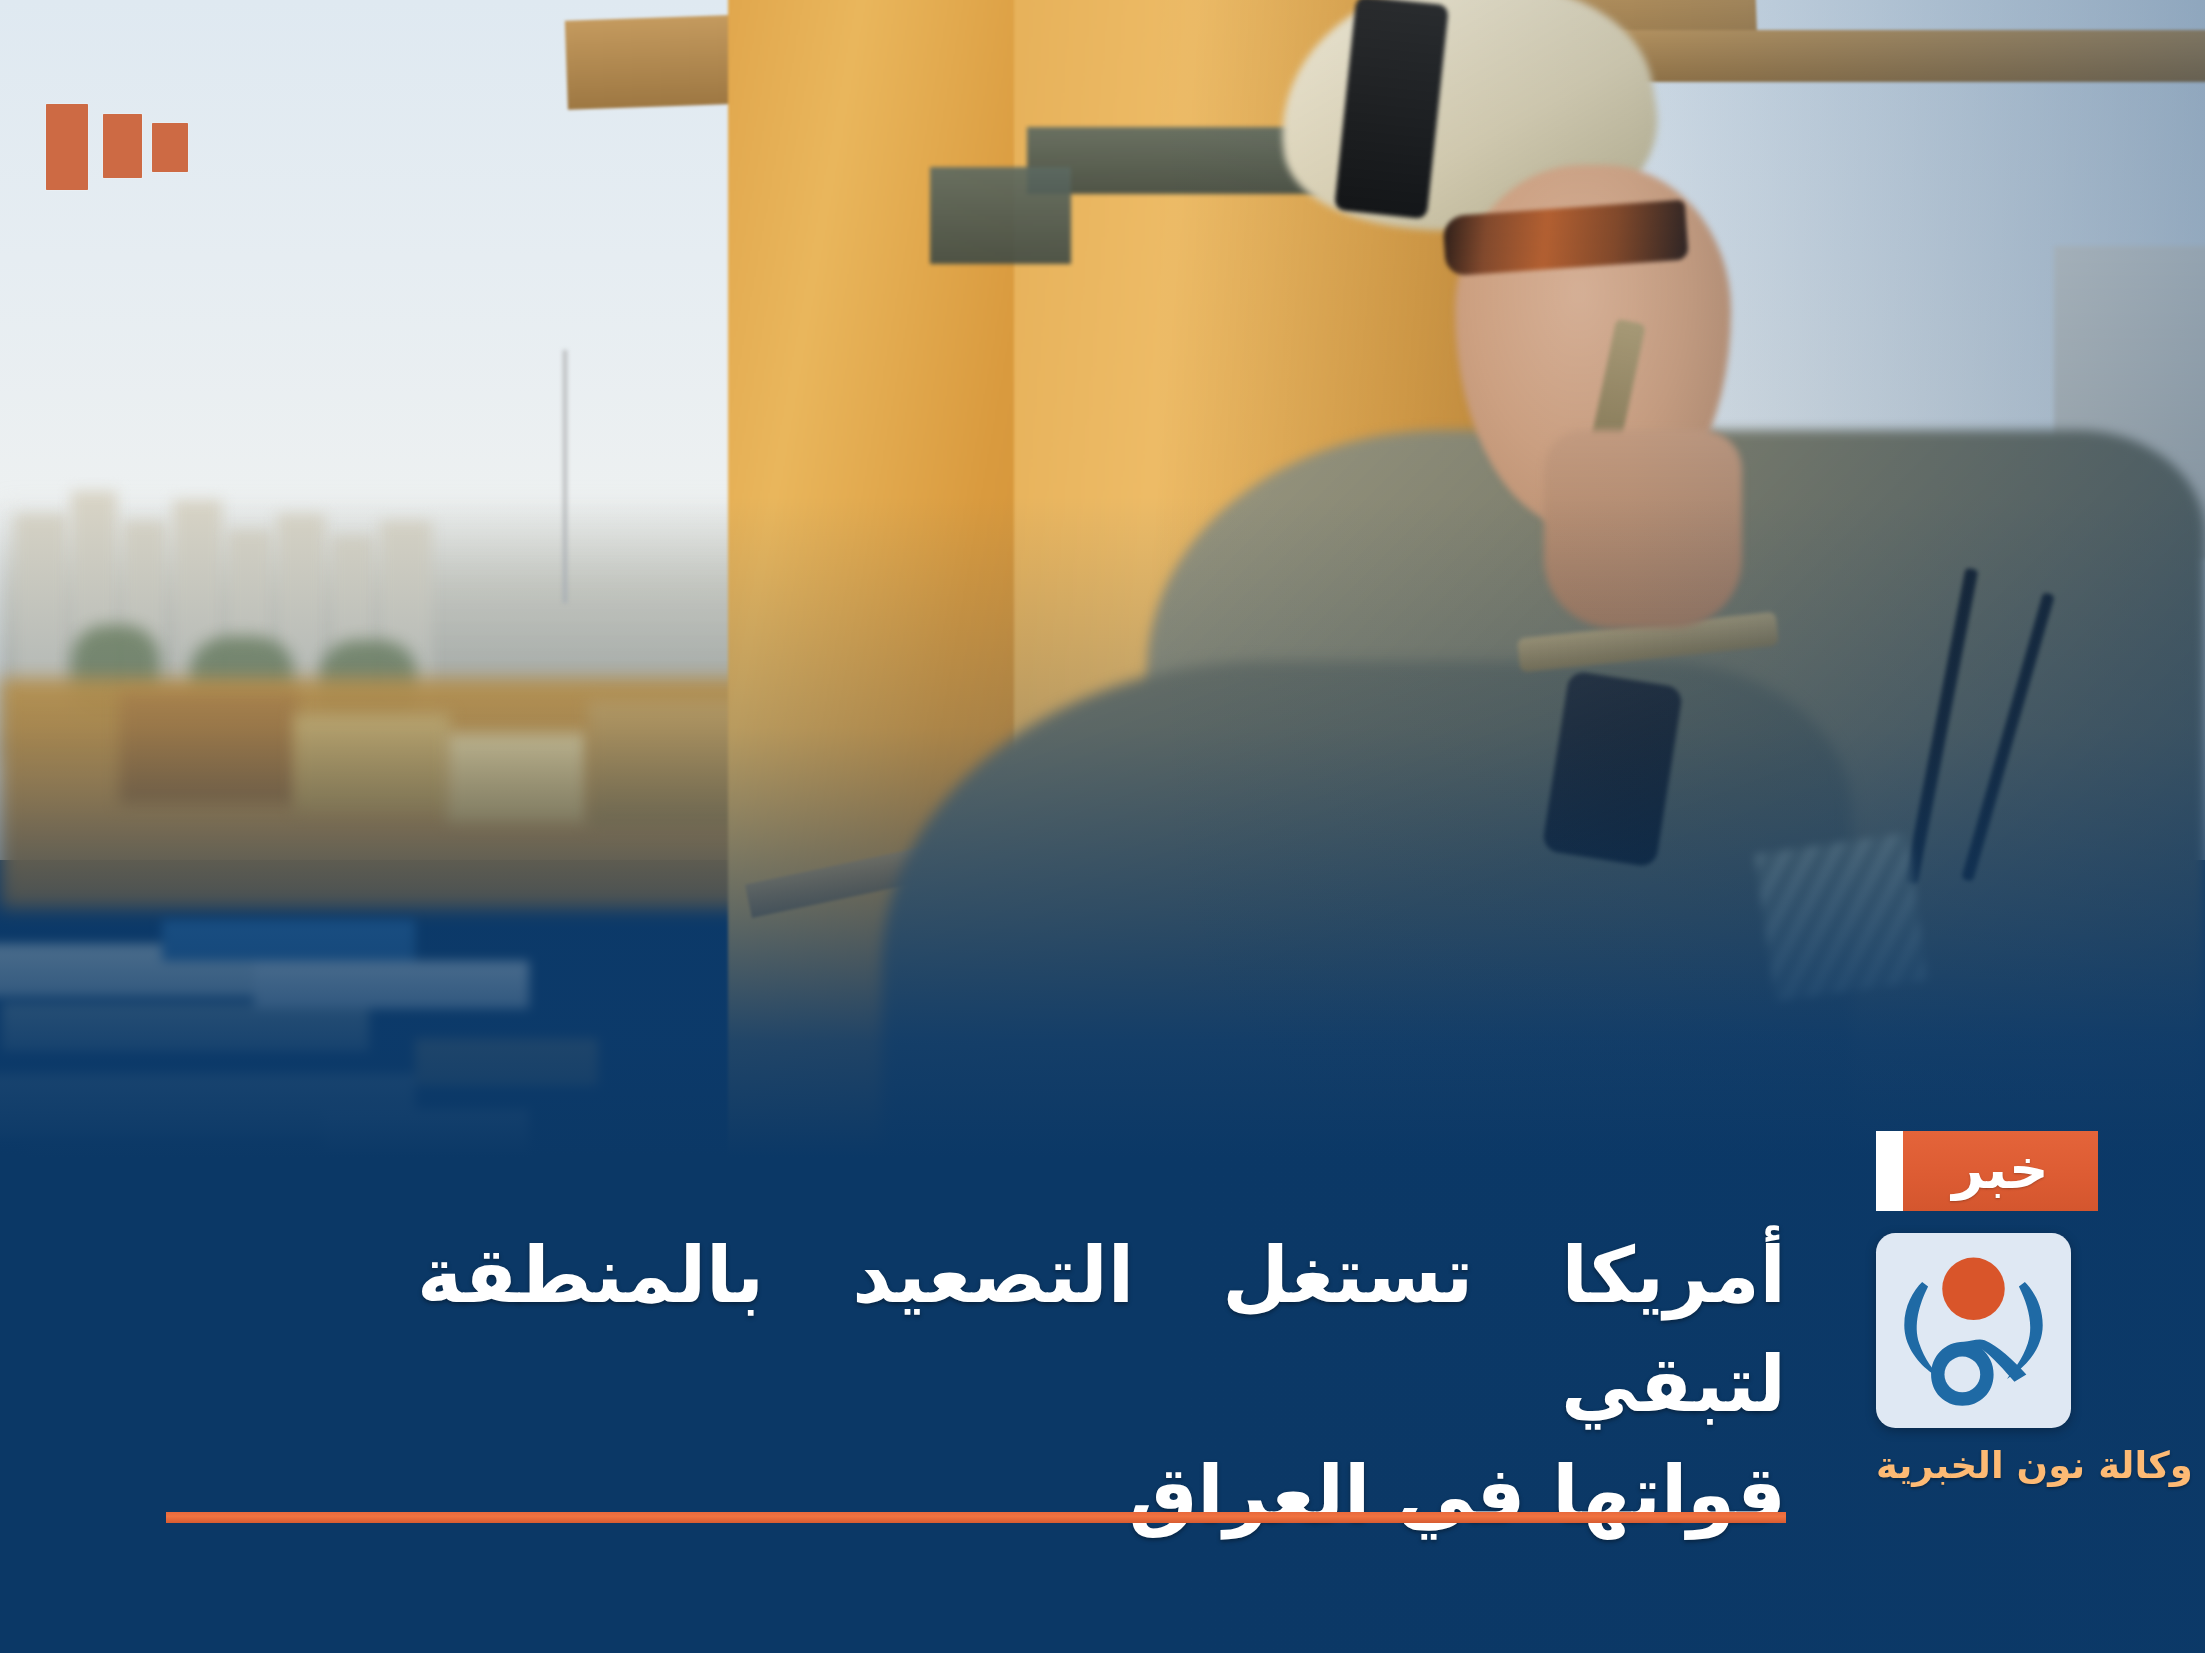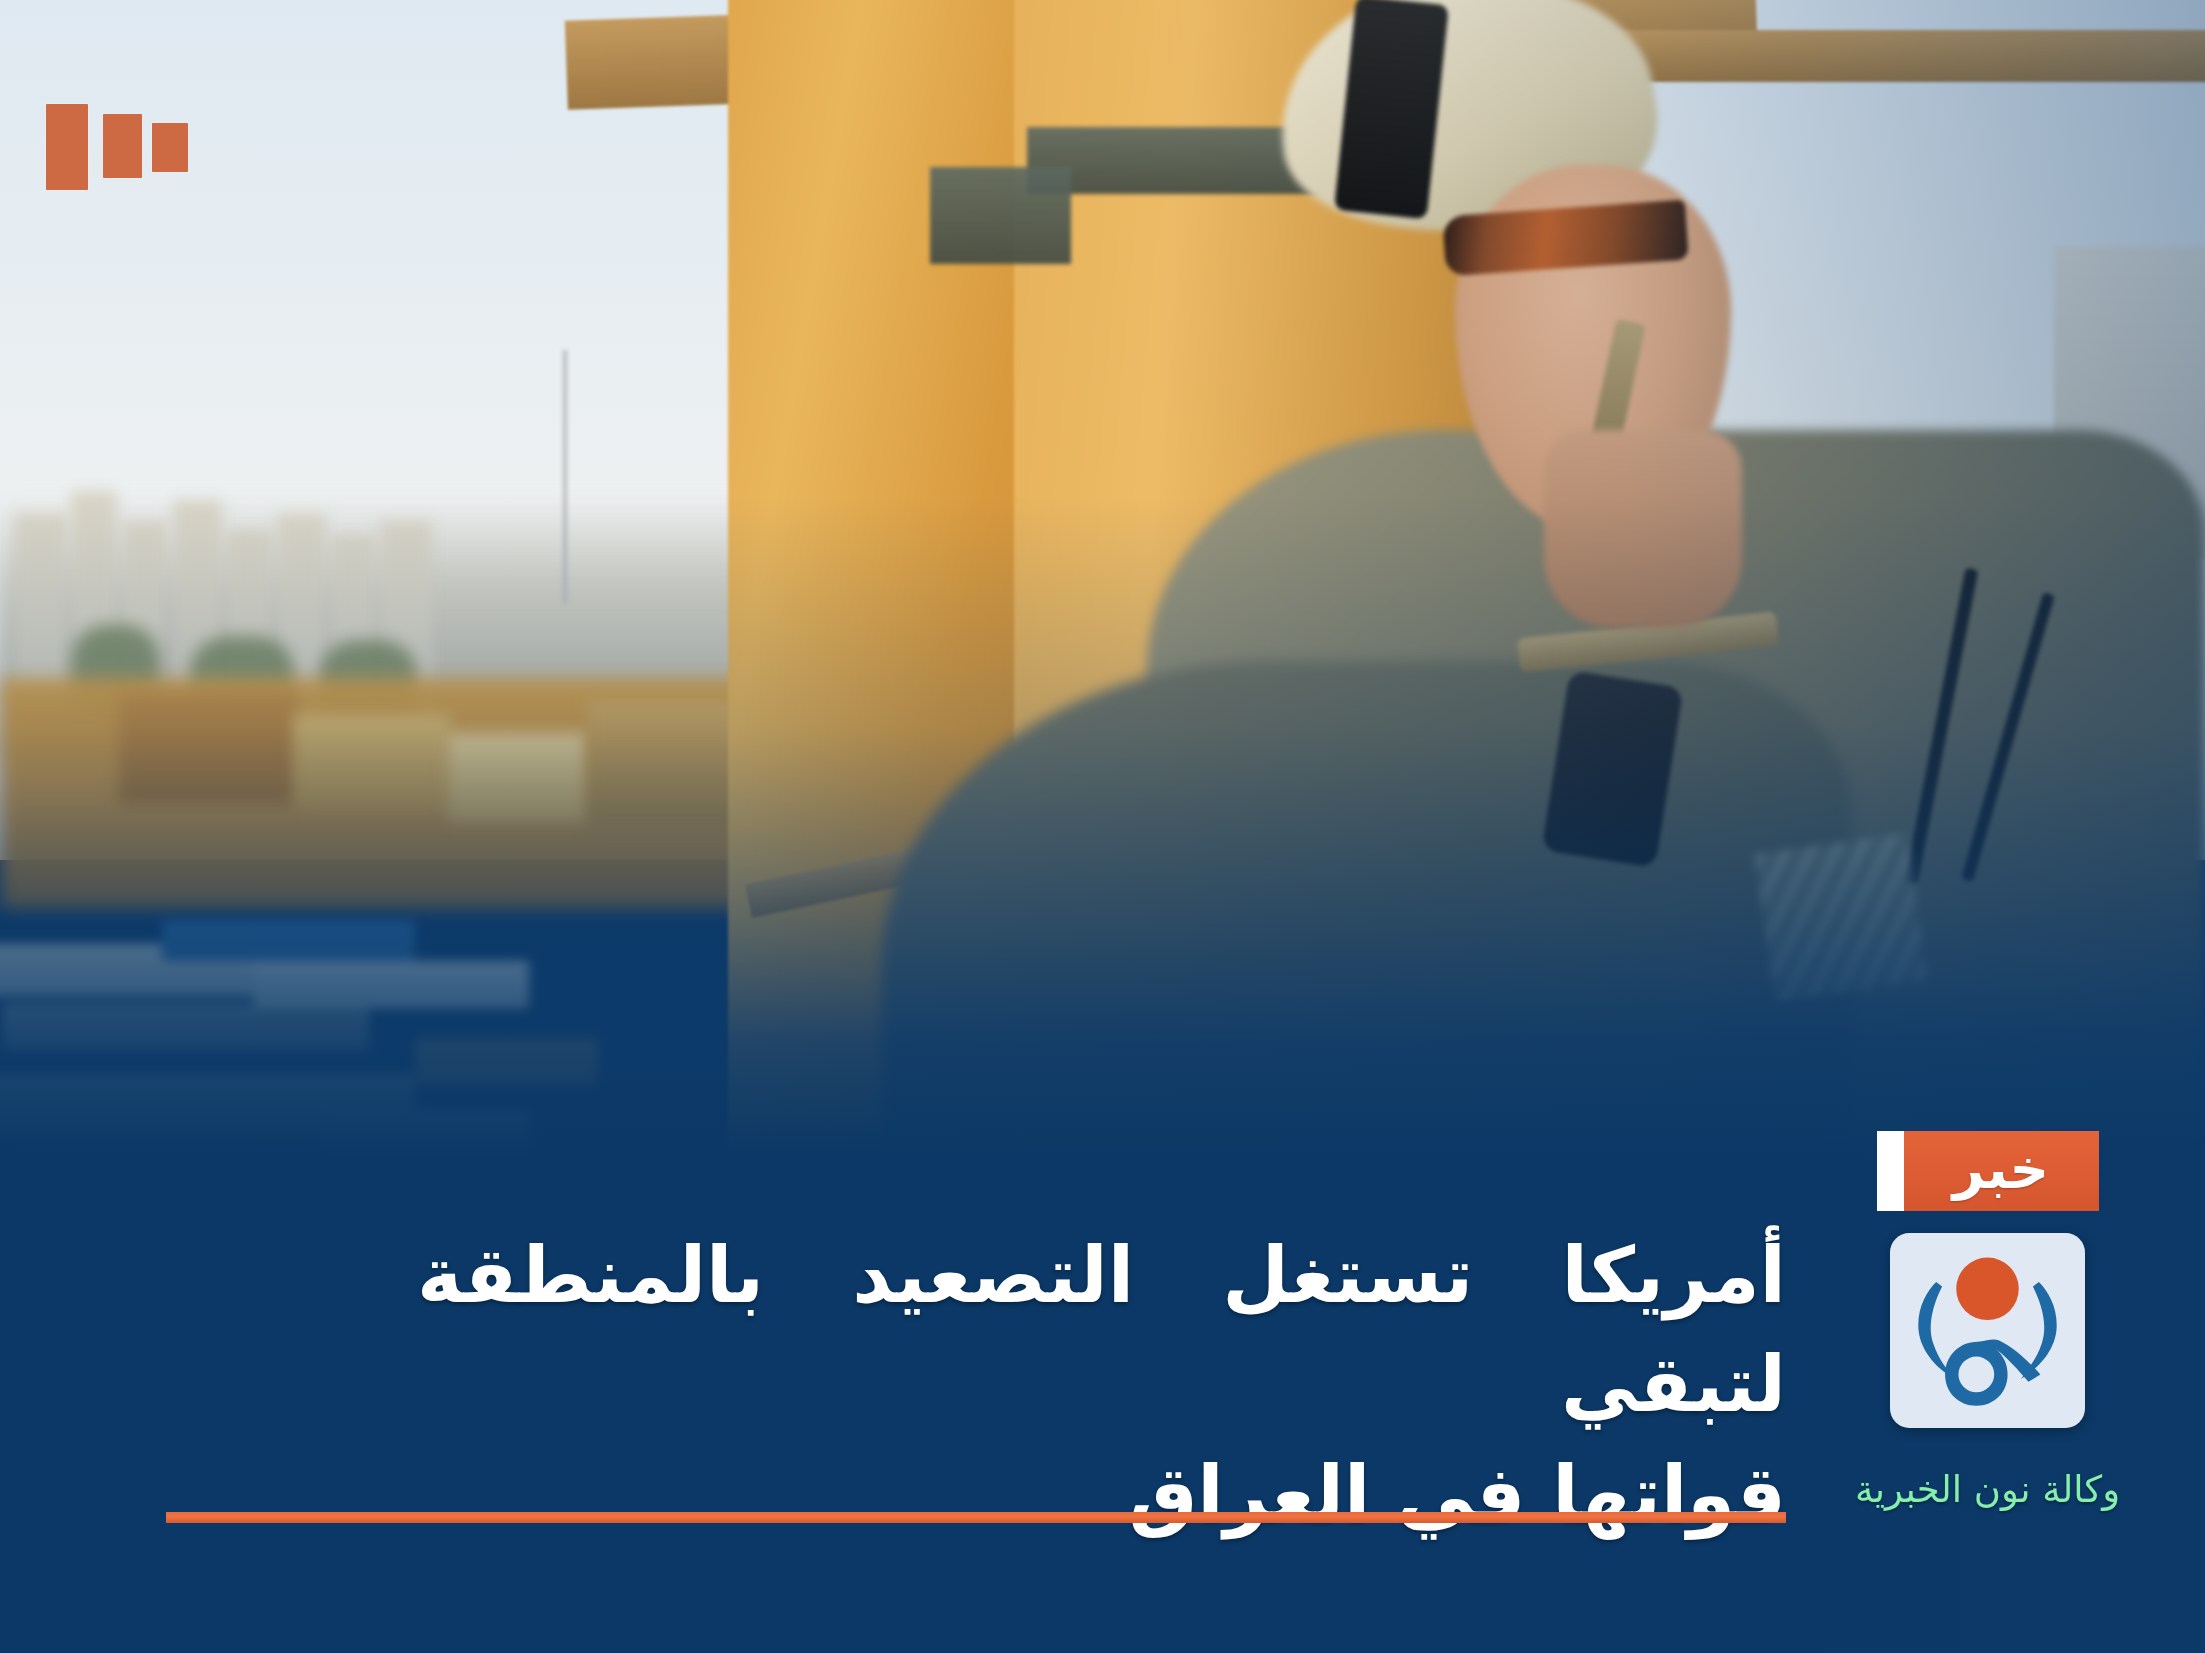--- a/index.html
+++ b/index.html
@@ -193,21 +193,21 @@
   .headline .l2{ text-align:left; text-align-last:right; display:block; }
 
   .rule{
     position:absolute; right:419px; top:1512px; width:1620px; height:11px;
     background:linear-gradient(180deg,#e8693c 0%,#f07341 40%,#d85c31 100%);
   }
 
   
   .brand{
     position:absolute; right:106px; top:1131px; width:223px;
-    display:flex; flex-direction:column; align-items:center;
+    display:flex; flex-direction:column; align-items:flex-end;
   }
   .news-tag{
     position:relative; width:222px; height:80px; display:flex;
   }
   .news-tag .orange{
     flex:1 1 auto;
     background:linear-gradient(180deg,#e4643a 0%,#dd5c33 55%,#d4562e 100%);
     display:flex; align-items:center; justify-content:center;
   }
   .news-tag .orange span{
@@ -218,21 +218,21 @@
 
   .logo-box{
     margin-top:22px; width:195px; height:195px;
     background:#dfe8f3; border-radius:19.4px;
     box-shadow:0 3px 10.4px rgba(0,0,0,.28);
     position:relative; overflow:hidden;
   }
   .logo-box svg{ position:absolute; inset:0; width:100%; height:100%; }
 
   .brand-name{
-    margin-top:42px; color:#86efac; font-weight:normal; font-size:37px;
+    margin-top:18px; color:#fdba74; font-weight:bold; font-size:37px;
     line-height:1.1; white-space:nowrap; text-shadow:0 1.5px 3px rgba(0,0,0,.3);
   }
 </style>
 </head>
 <body>
 
 <div class="card">
 
   <div class="photo">
     <div class="sky"></div>

